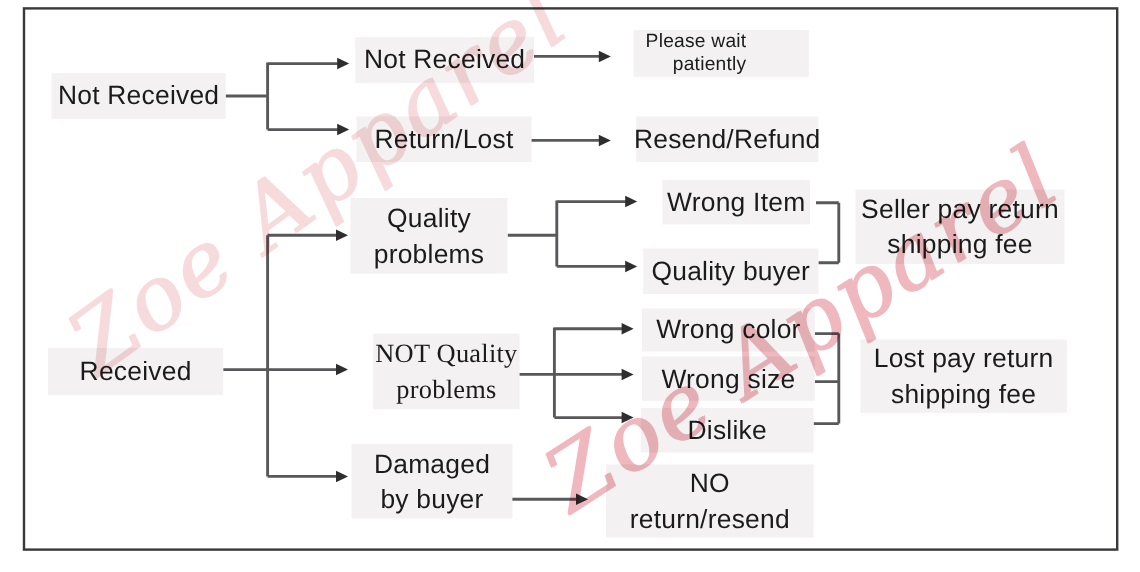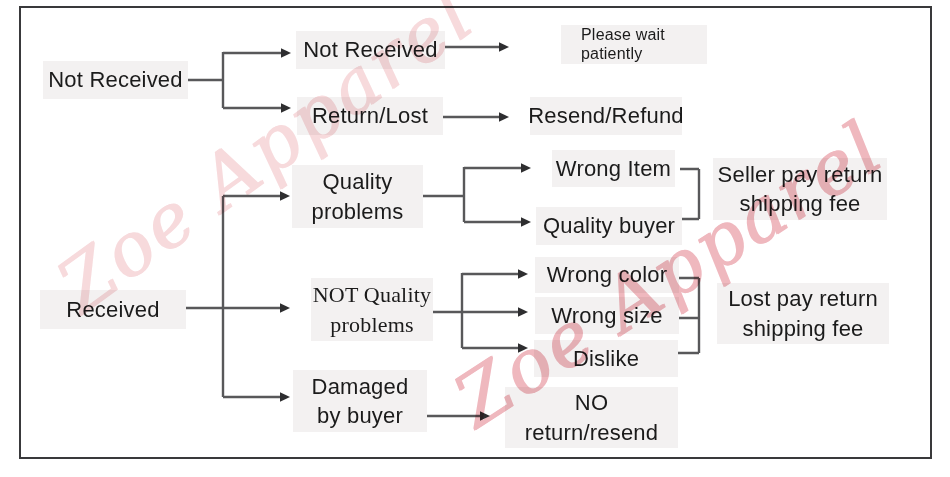--- a/index.html
+++ b/index.html
@@ -12,21 +12,21 @@
     border:2px solid #39393b; box-sizing:border-box; background:transparent;
   }
   .connector-layer { position:absolute; left:0; top:0; width:950px; height:477px; }
   .node {
     position:absolute; background:#f3f1f1; color:#1b1b1b;
     font-size:22px; letter-spacing:0.2px; line-height:1.32;
     display:flex; align-items:center; justify-content:center;
     text-align:center; white-space:pre-line; box-sizing:border-box;
   }
   .node.small { font-size:16px; line-height:1.15; }
-  .node.left-align { justify-content:flex-start; text-align:left; padding-left:20px;margin-left:33px; }
+  .node.left-align { justify-content:flex-start; text-align:right; padding-left:10px; }
   .watermark {
     position:absolute; font-family:"DejaVu Serif", serif; font-style:italic;
     white-space:nowrap; pointer-events:none; mix-blend-mode:multiply;
     letter-spacing:3px; z-index:5;
     text-shadow:1.5px 0.5px 0 currentColor;
   }
   .watermark.left {
     left:265px; top:150px; font-size:74px; color:#f0bcc0; opacity:0.55;
     transform:translate(-50%,-50%) rotate(-36deg);
   }

